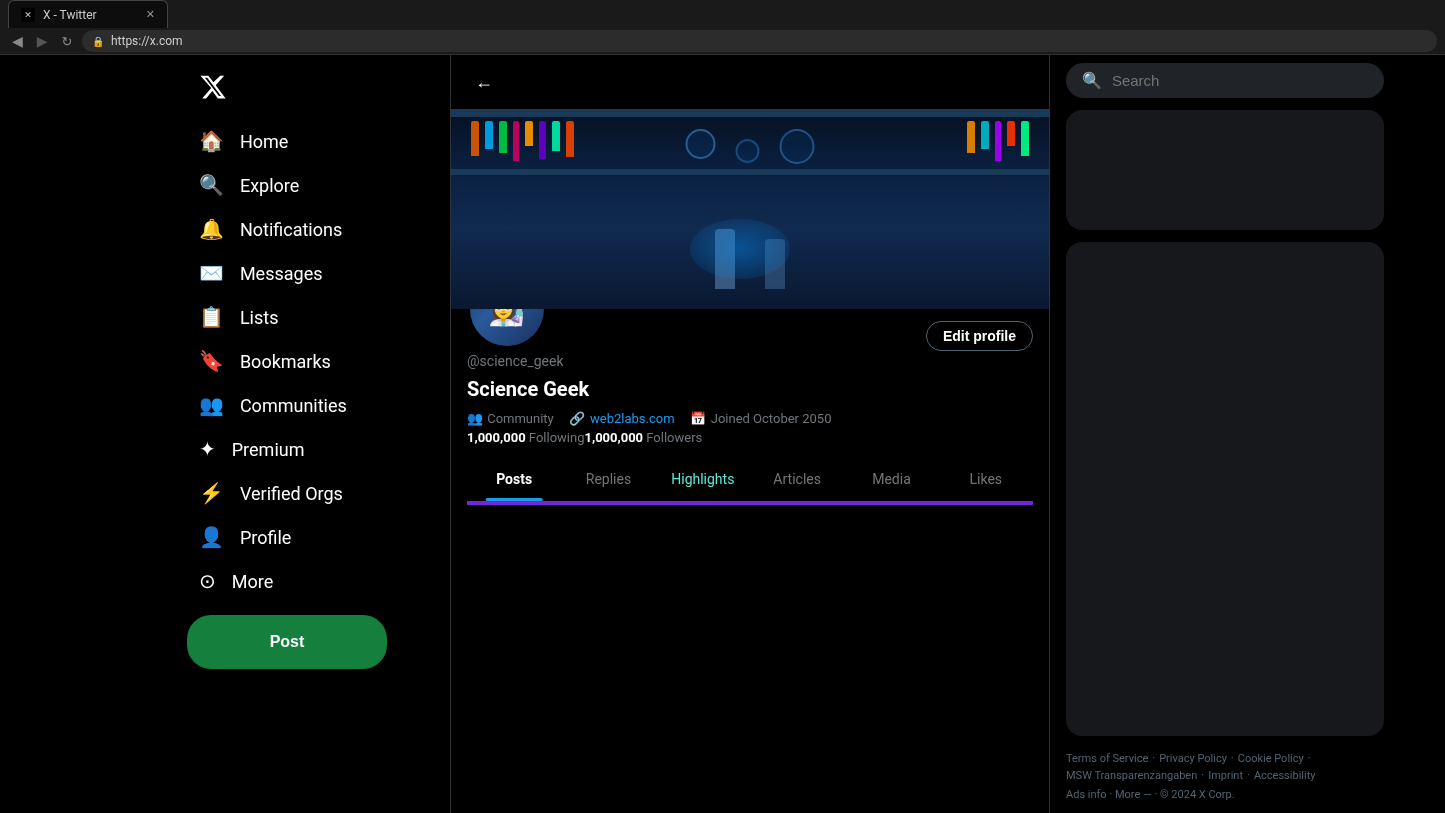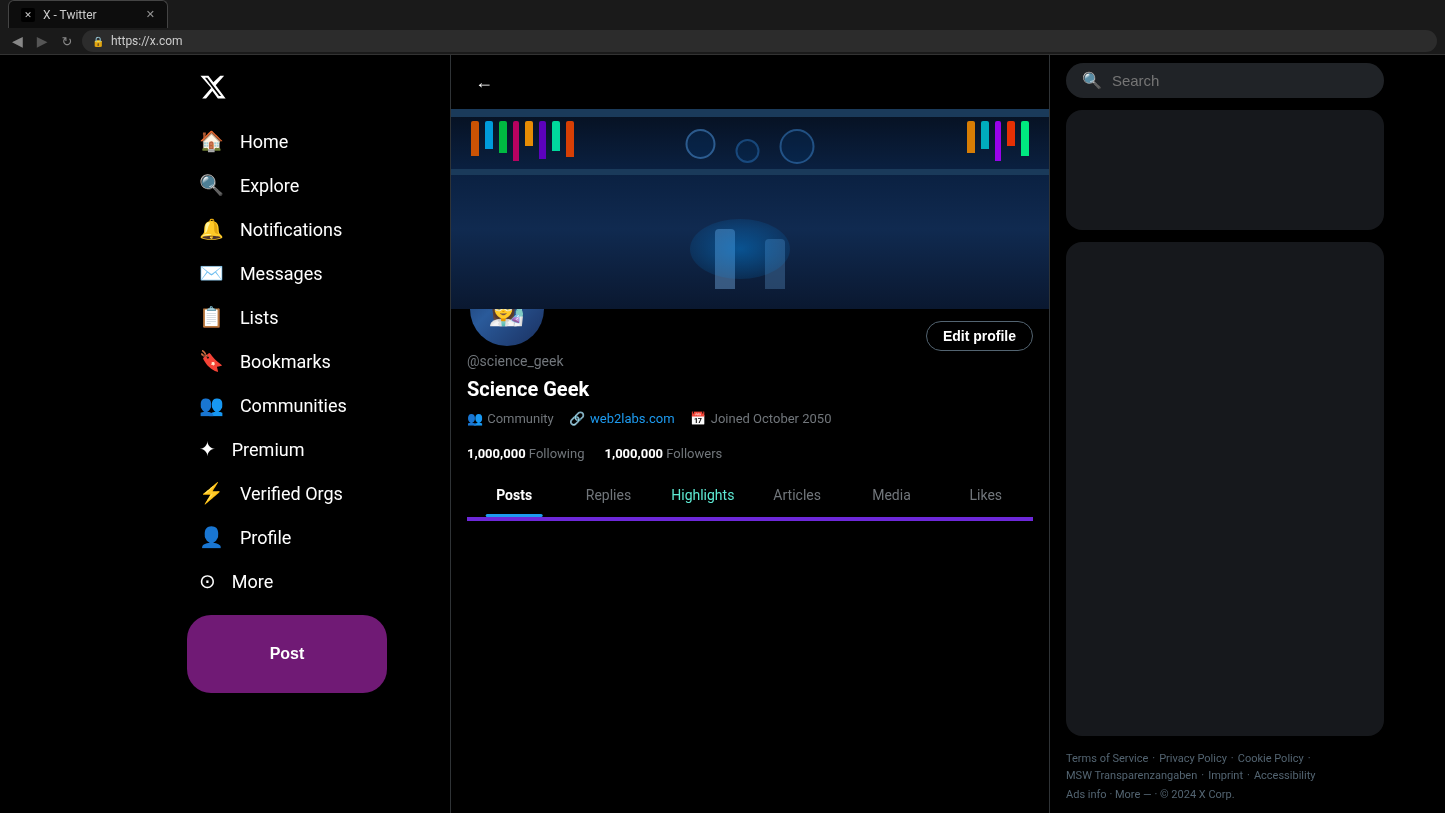--- a/index.html
+++ b/index.html
@@ -83,21 +83,21 @@
     </div>
     <div style="display:flex;align-items:center;gap:16px;padding:10px 12px;border-radius:24px;cursor:pointer;font-size:18px;color:#fff;">
       <span style="font-size:20px;">👤</span>
       <span style="font-size:18px;">Profile</span>
     </div>
     <div style="display:flex;align-items:center;gap:16px;padding:10px 12px;border-radius:24px;cursor:pointer;font-size:18px;color:#fff;">
       <span style="font-size:20px;">⊙</span>
       <span style="font-size:18px;">More</span>
     </div>
 
-    <button style="background:#701a75;color:#fff;border:none;border-radius:24px;padding:30px 32px;font-size:16px;font-weight:700;cursor:pointer;margin-top:12px;width:200px;text-align:center;">Post</button>
+    <button style="background:#15803d;color:#fff;border:none;border-radius:24px;padding:18px 32px;font-size:16px;font-weight:700;cursor:pointer;margin-top:12px;width:200px;text-align:center;">Post</button>
   </div>
 
   <div style="width:600px;border-left:1px solid #2f3336;border-right:1px solid #2f3336;overflow-y:auto;flex-shrink:0;">
 
     <div style="display:flex;align-items:center;padding:8px 16px;gap:16px;">
       <div style="cursor:pointer;font-size:18px;padding:8px;border-radius:50%;display:flex;align-items:center;justify-content:center;">
         <span>←</span>
       </div>
     </div>
 
@@ -163,21 +163,21 @@
         <span style="display:flex;align-items:center;gap:4px;font-size:13px;color:#1d9bf0;cursor:pointer;">
           <span>🔗</span>
           <span>web2labs.com</span>
         </span>
         <span style="display:flex;align-items:center;gap:4px;font-size:13px;color:#71767b;">
           <span>📅</span>
           <span>Joined October 2050</span>
         </span>
       </div>
 
-      <div style="display:flex;gap:20px;margin-top:20px;">
+      <div style="display:flex;margin-top:4px;">
         <div style="font-size:13px;color:#71767b;cursor:pointer;">
           <span style="color:#fff;font-weight:700;">1,000,000</span>
           <span> Following</span>
         </div>
         <div style="font-size:13px;color:#71767b;cursor:pointer;">
           <span style="color:#fff;font-weight:700;">1,000,000</span>
           <span> Followers</span>
         </div>
       </div>
 

